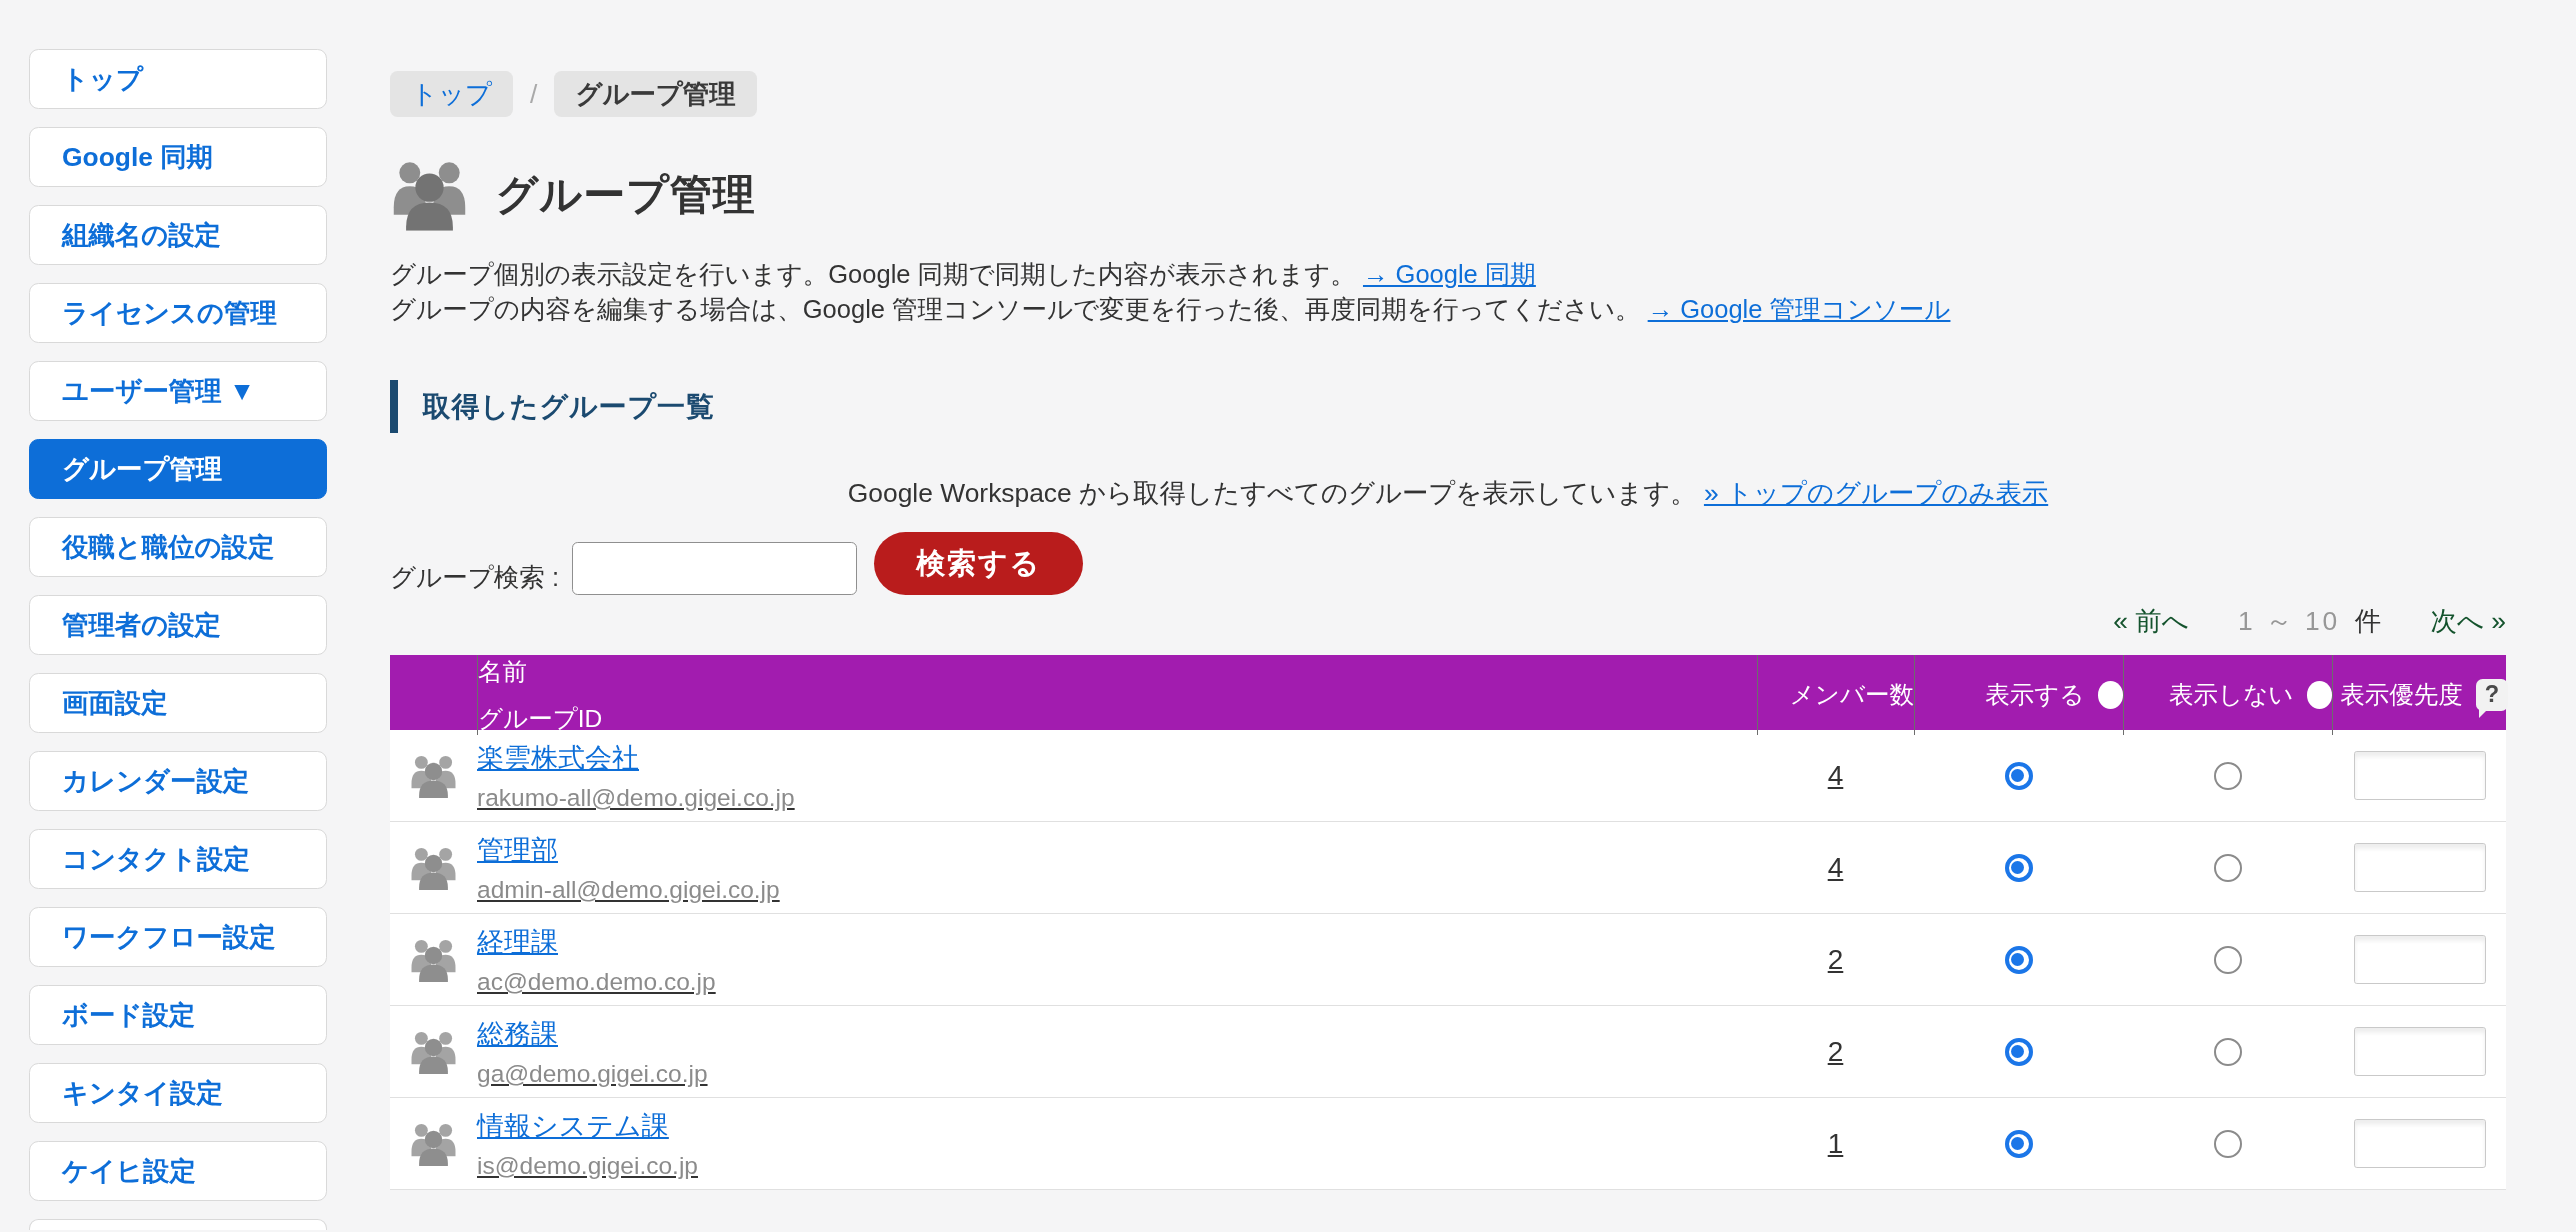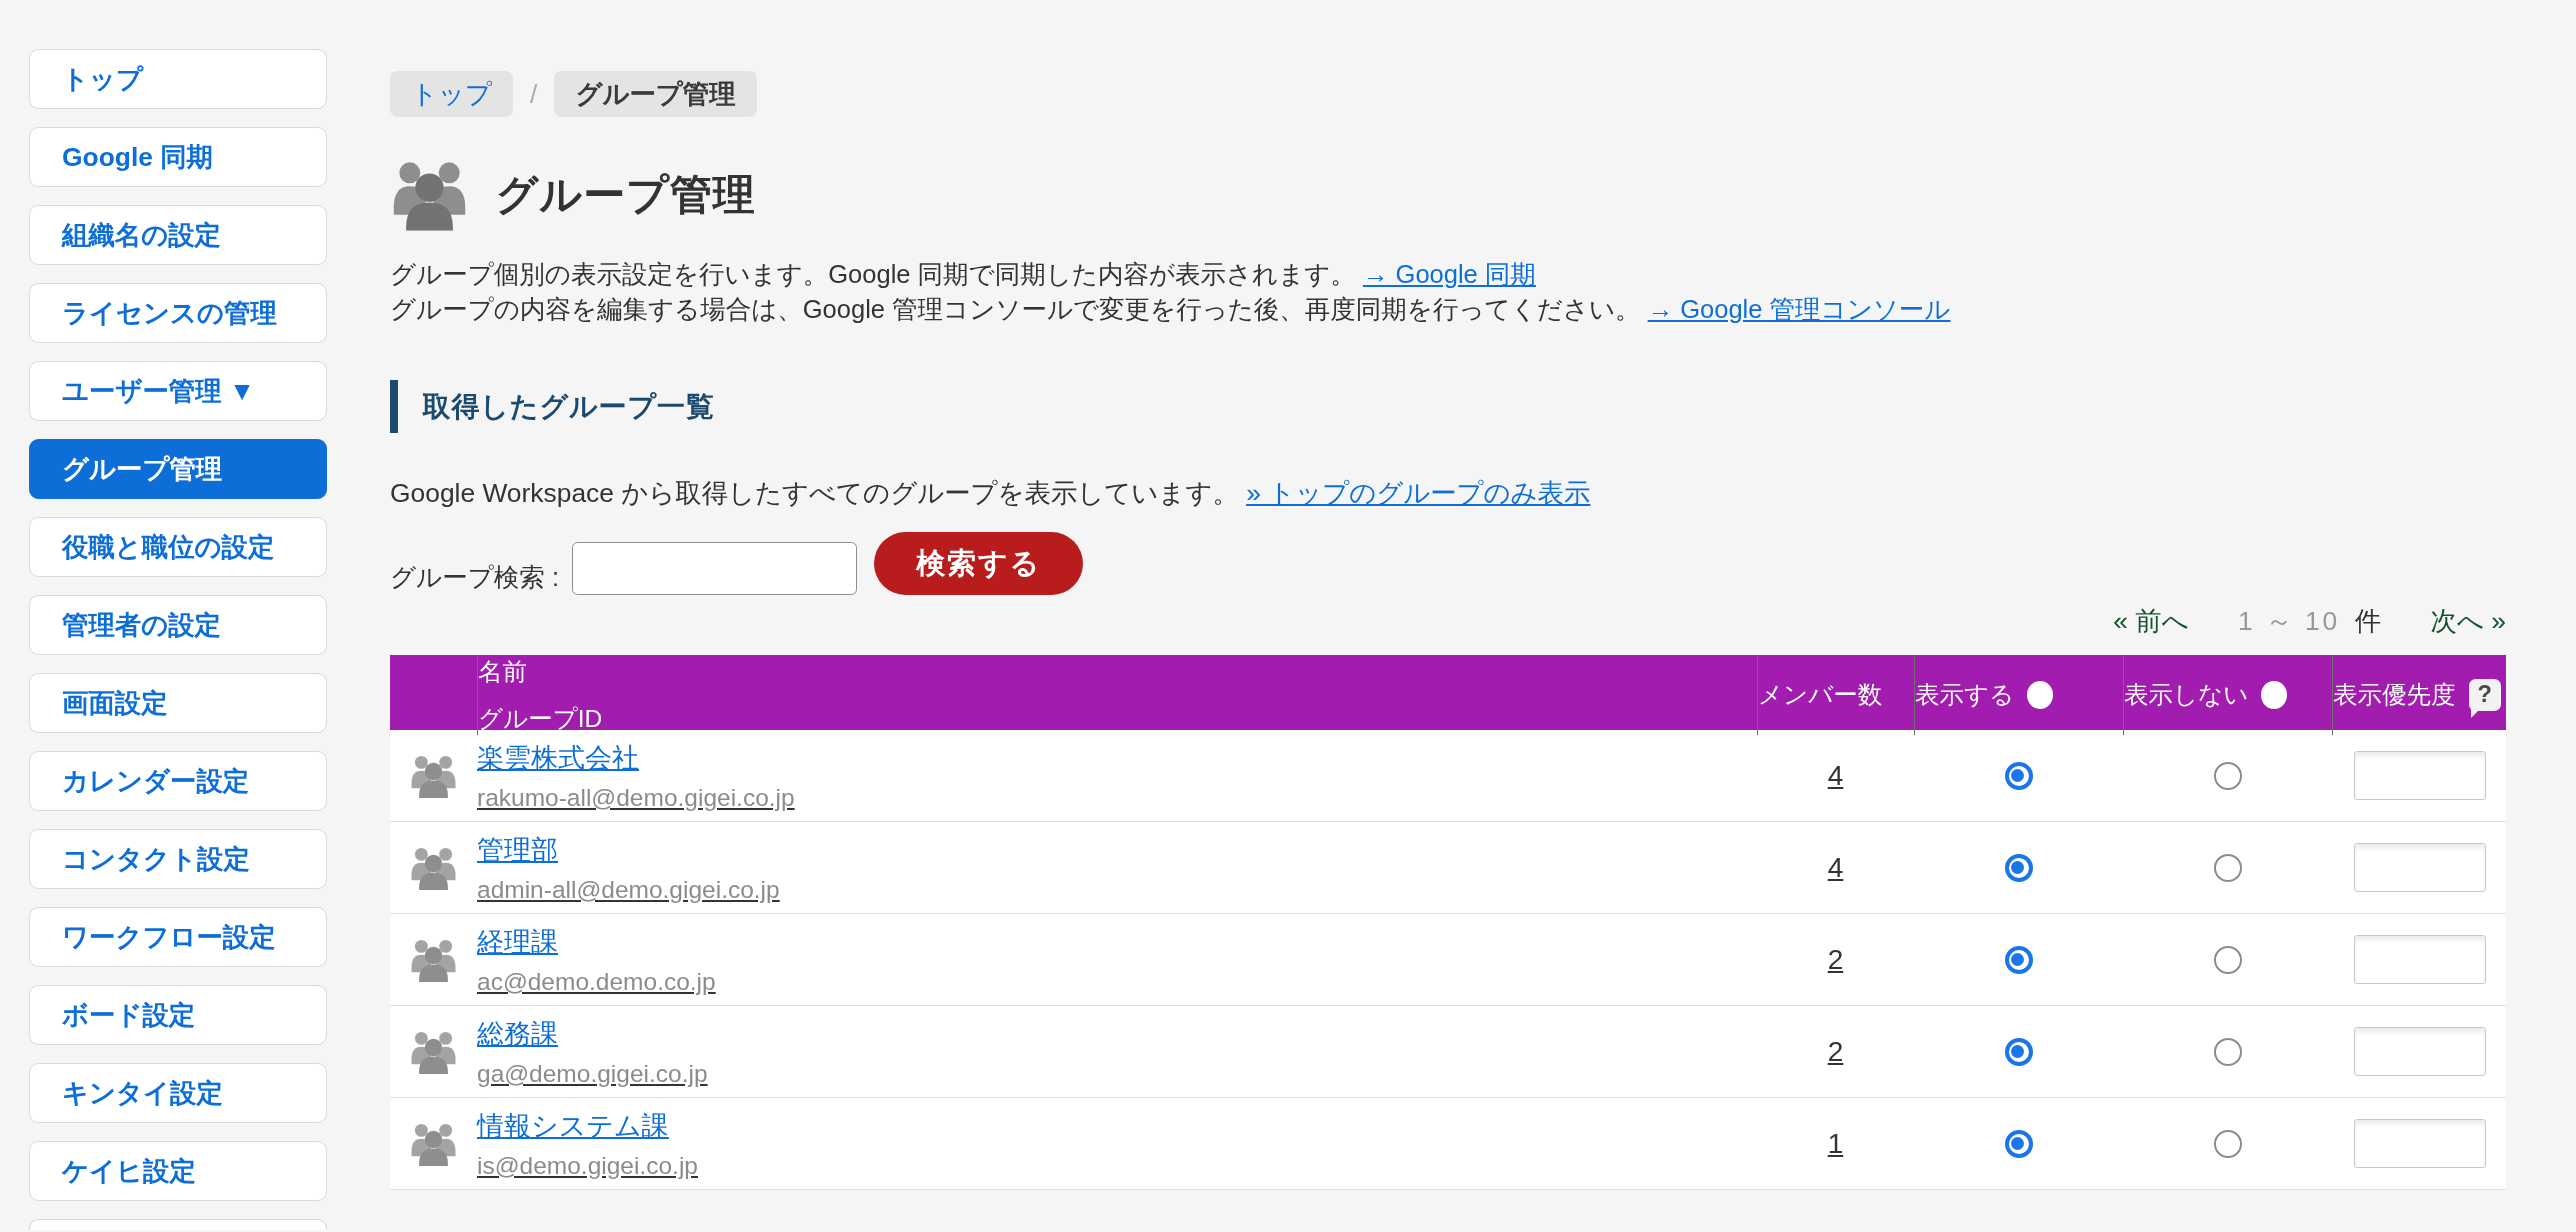--- a/index.html
+++ b/index.html
@@ -41,21 +41,21 @@
   .page-title h1 { font-size:42px; font-weight:bold; color:#333; letter-spacing:0.9px; }
 
   .intro { margin-top:26.4px; font-size:25.5px; line-height:35px; color:#333; }
   .intro a { color:#0d6ed8; }
 
   .section-head {
     margin-top:53px; border-left:8.5px solid #1b4a70; padding:7.5px 0 7.5px 24.5px;
     font-size:28px; font-weight:bold; color:#1b4a70; letter-spacing:0.9px;
   }
 
-  .list-desc { margin-top:43px; font-size:26.4px; color:#333; }
+  .list-desc { margin-top:43px; font-size:26.4px; color:#333;text-align:center; }
   .list-desc a { color:#0d6ed8; }
 
   .search-row { margin-top:24.5px; display:flex; align-items:flex-end; height:59px; }
   .search-label { font-size:25.5px; color:#333; }
   .search-input {
     margin-left:13.2px; width:285px; height:53px;
     border:1.9px solid #8f8f8f; border-radius:5.7px; background:#fff;
     font-size:26.4px; padding:0 13.2px; outline:none;
     font-family:"Liberation Sans","DejaVu Sans",sans-serif;
   }
@@ -72,21 +72,21 @@
   .pg-range .num { color:#979797; letter-spacing:2.8px; }
   .pg-range .unit { color:#333; margin-left:7.5px; }
 
   
   .grid-row {
     display:grid;
     grid-template-columns:87px 1280px 157px 209px 209px 176px;
     width:2116px;
   }
   .thead { margin-top:17px; background:#a21caf; color:#fff; height:75px; }
-  .th { display:flex; align-items:center; justify-content:flex-start; font-size:24.5px; border-left:1.9px solid #6d6d6d; gap:13.2px; }
+  .th { display:flex; align-items:center; justify-content:flex-end; font-size:24.5px; border-left:1.9px solid #6d6d6d; gap:13.2px; }
   .th.first { border-left:none; }
   .th-name { flex-direction:column; align-items:flex-start; justify-content:center; border-left:1.9px solid #6d6d6d; line-height:33px; }
   .radio { display:inline-block; width:28px; height:28px; border-radius:50%; }
   .radio.header-radio { width:25.5px; height:28px; background:#fff; border:none; }
   .radio.unchecked { background:#fff; border:2.8px solid #8b8b8b; }
   .radio.checked { background:#fff; border:4.7px solid #1b76e8; position:relative; }
   .radio.checked::after {
     content:""; position:absolute; left:2.8px; top:2.8px; width:13.2px; height:13.2px;
     background:#1b76e8; border-radius:50%;
   }

